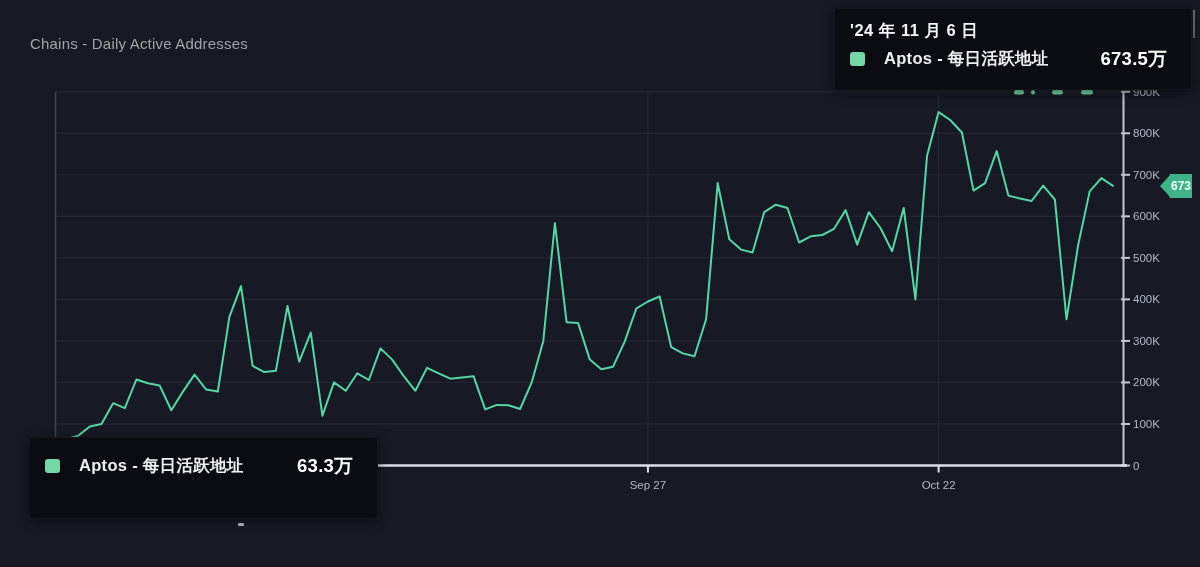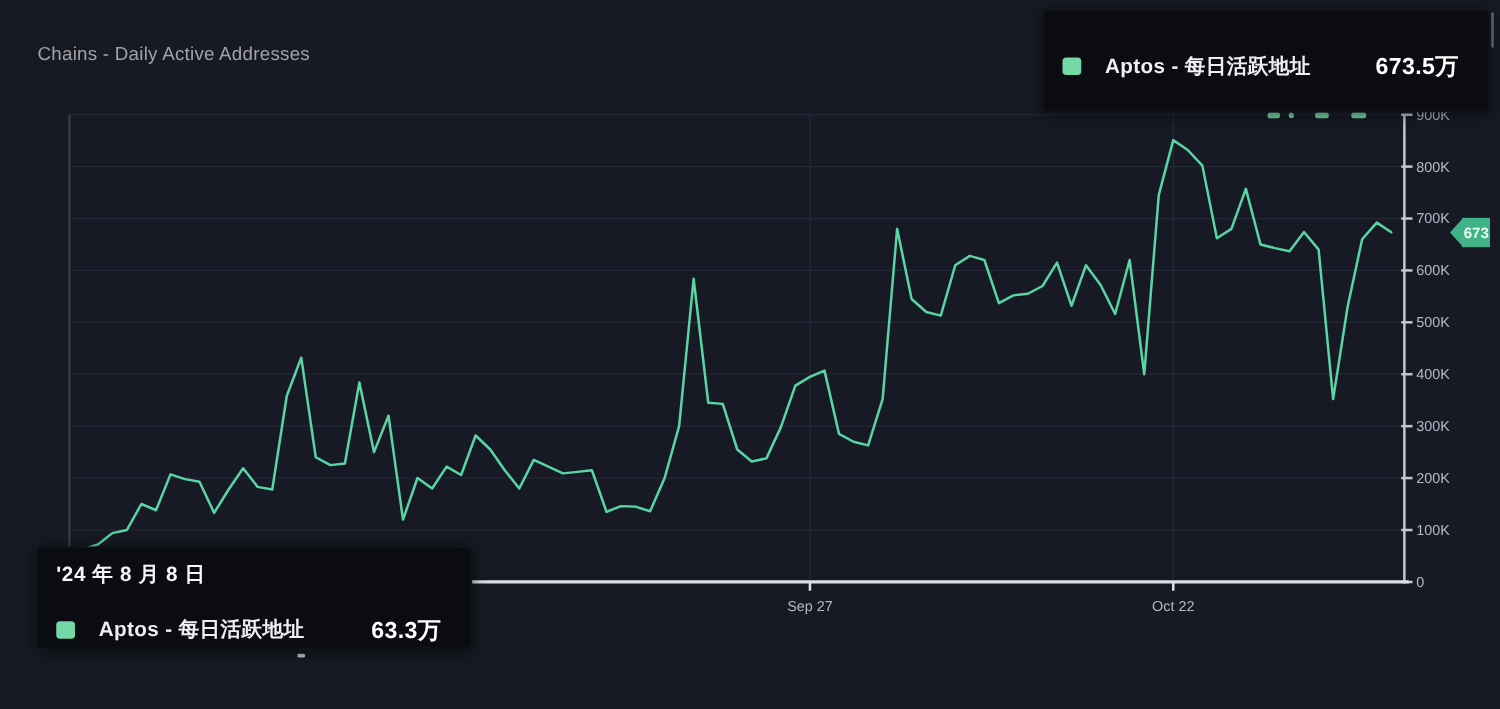--- a/index.html
+++ b/index.html
@@ -14,21 +14,21 @@
   }
   #chart-svg{position:absolute;left:0;top:0;}
   .tooltip{
     position:absolute;background:#0a0c12;border-radius:4px;
     box-shadow:0 2px 12px rgba(0,0,0,.55);border:1px solid rgba(255,255,255,.04);
     box-sizing:border-box;padding:11px 24px 11px 15px;z-index:5;
   }
   .tooltip-top{left:834px;top:8px;width:358px;height:82px;}
   .tooltip-bottom{left:29px;top:437px;width:349px;height:82px;}
   .tt-date{font-size:16.5px;font-weight:bold;color:#f4f5f7;letter-spacing:.5px;}
-  .tt-row{display:flex;align-items:center;margin-top:20px;}
+  .tt-row{display:flex;align-items:center;margin-top:4px;}
   .swatch{width:15px;height:14px;border-radius:3px;background:#74d7a6;flex:none;margin-right:19px;}
   .tt-label{font-size:16.5px;font-weight:600;color:#edeff2;letter-spacing:.3px;}
   .tt-value{font-size:18.5px;font-weight:bold;color:#ffffff;margin-left:auto;letter-spacing:.3px;}
   .axis-tag{
     position:absolute;left:1160px;top:174px;width:32px;height:24px;z-index:3;
     background:#40b287;color:#eafff5;font-size:12px;font-weight:bold;
     line-height:24px;padding-left:11px;box-sizing:border-box;overflow:hidden;
     clip-path:polygon(0 50%,30% 6%,30% 0,100% 0,100% 100%,30% 100%,30% 94%);
     white-space:nowrap;
   }
@@ -84,29 +84,29 @@
     <rect x="1031" y="90" width="4" height="4.5" rx="2" fill="#74d7a6"></rect>
     <rect x="1052" y="90" width="11" height="4.5" rx="2" fill="#74d7a6"></rect>
     <rect x="1081" y="90" width="12" height="4.5" rx="2" fill="#74d7a6"></rect>
   </svg>
 
 <div class="axis-tag">
   <span>673.5万</span>
 </div>
 
 <div class="tooltip tooltip-top">
+  <div class="tt-date">'24 年 11 月 6 日</div>
   <div class="tt-row">
     <span class="swatch"></span>
     <span class="tt-label">Aptos - 每日活跃地址</span>
     <span class="tt-value">673.5万</span>
   </div>
 </div>
 
 <div class="tooltip tooltip-bottom">
-  <div class="tt-date">'24 年 8 月 8 日</div>
   <div class="tt-row">
     <span class="swatch"></span>
     <span class="tt-label">Aptos - 每日活跃地址</span>
     <span class="tt-value">63.3万</span>
   </div>
 </div>
 
 <div class="stray-dash"></div>
 <div class="edge-fragment"></div>
 

